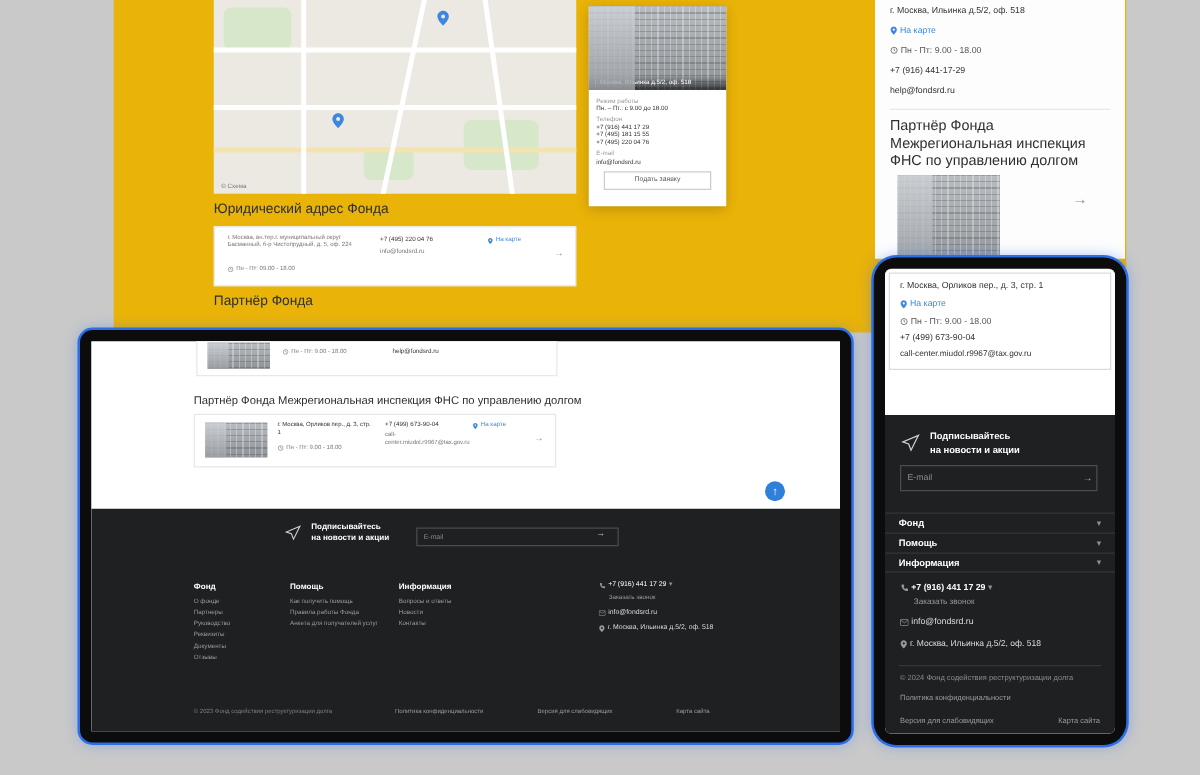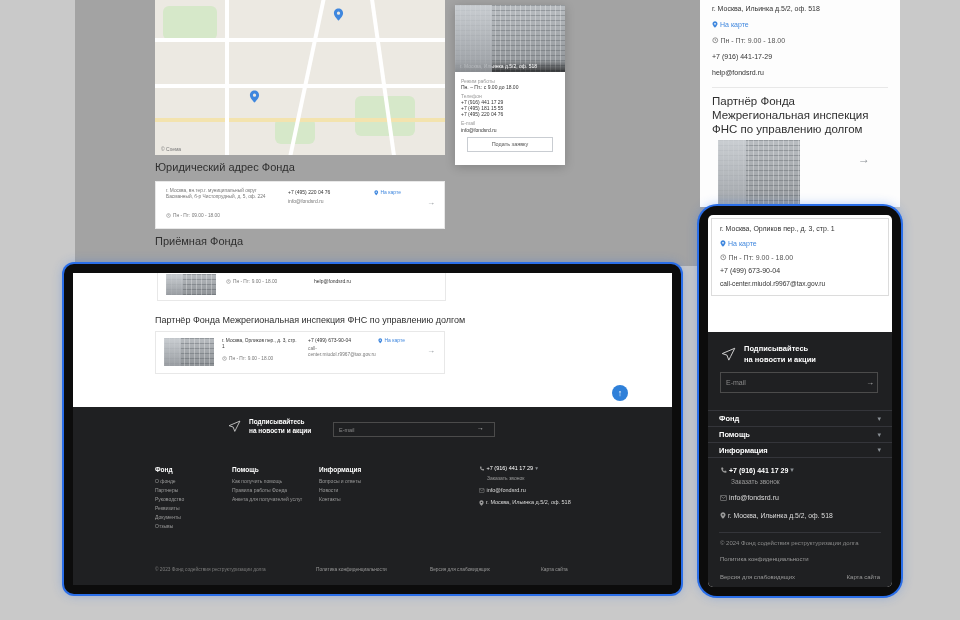--- a/index.html
+++ b/index.html
@@ -7,21 +7,21 @@
   #canvas{position:relative;width:960px;height:620px;overflow:hidden;background:#c9c9c9}
   .abs{position:absolute}
   svg{display:block;width:100%;height:100%}
   .ic{display:inline-block;flex:none}
   .row{display:flex;align-items:center;gap:2px}
   .blue{color:#3f87de}
   .muted{color:#8a8f94}
   .dark{color:#333}
 
   
-  .desktop-panel{position:absolute;left:75px;top:0;width:810px;height:266px;background:#a3a3a3;overflow:hidden}
+  .desktop-panel{position:absolute;left:91px;top:0;width:810px;height:266px;background:#eab308;overflow:hidden}
   .map{position:absolute;left:80px;top:0;width:290px;height:155px;background:#ece9e2;overflow:hidden}
   .park{position:absolute;background:#d6e8c9;border-radius:6px}
   .road{position:absolute;background:#fff}
   .road.h{height:4px;left:-12px;right:-12px}
   .road.v{width:4px;top:-12px;bottom:-12px}
   .road.yellow{background:#f3e3ae}
   .map-attr{position:absolute;left:6px;bottom:3px;font-size:5px;color:#777}
   .map-pin{position:absolute;width:11px;height:13px;color:#3f87de}
 
   .office-card{position:absolute;left:380px;top:5px;width:110px;height:160px;background:#fff;box-shadow:0 2px 10px rgba(0,0,0,.2)}
@@ -127,21 +127,21 @@
         <span class="ic" style="width:4.5px;height:5.5px">
             <svg viewBox="0 0 24 28">
               <path fill="currentColor" d="M12 1C6.5 1 2 5.5 2 11c0 7 10 16 10 16s10-9 10-16C22 5.5 17.5 1 12 1zm0 13.5A3.5 3.5 0 1 1 12 7.5a3.5 3.5 0 0 1 0 7z"></path>
             </svg>
           </span>
         <span>На карте</span>
       </div>
       <div class="abs muted" style="right:9px;top:18px;font-size:8px">→</div>
     </div>
 
-    <div class="sec-title" style="left:80px;top:235px">Приёмная Фонда</div>
+    <div class="sec-title" style="left:80px;top:235px">Партнёр Фонда</div>
   </div>
 
   <div class="mobile-top">
     <div class="abs" style="left:12px;top:5px">г. Москва, Ильинка д.5/2, оф. 518</div>
     <div class="abs row blue" style="left:12px;top:21px">
       <span class="ic" style="width:6px;height:7px">
           <svg viewBox="0 0 24 28">
             <path fill="currentColor" d="M12 1C6.5 1 2 5.5 2 11c0 7 10 16 10 16s10-9 10-16C22 5.5 17.5 1 12 1zm0 13.5A3.5 3.5 0 1 1 12 7.5a3.5 3.5 0 0 1 0 7z"></path>
           </svg>
         </span>

